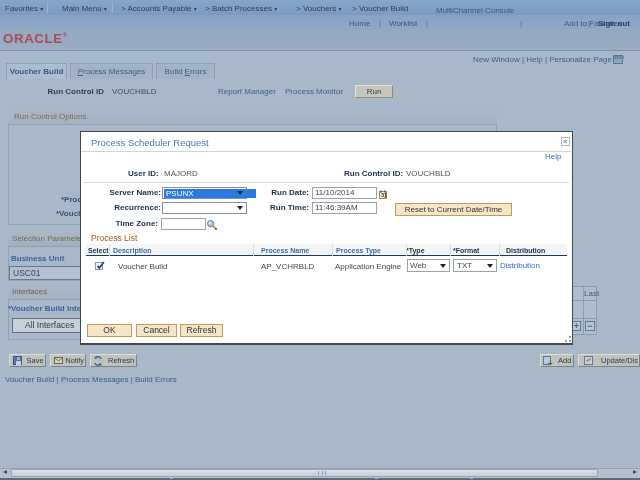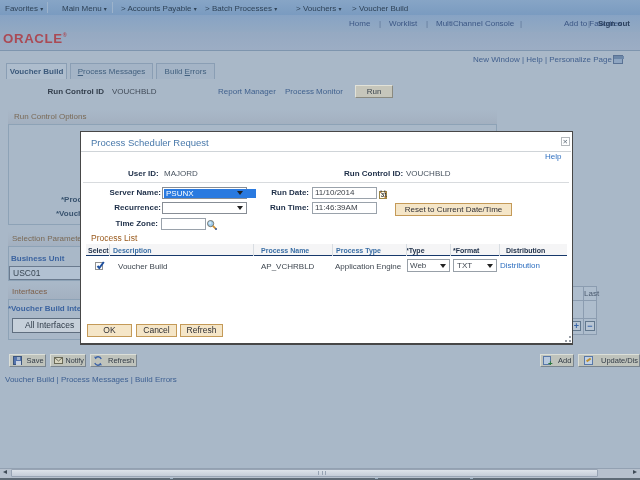--- a/index.html
+++ b/index.html
@@ -24,21 +24,21 @@
 <div class="abs" style="left:112px;top:2px;width:1px;height:11px;background:#9db3cb;"></div>
 <div class="abs nav" style="left:121px;top:3.5px;">&gt; Accounts Payable <span style="font-size:6px;">▾</span></div>
 <div class="abs nav" style="left:205px;top:3.5px;">&gt; Batch Processes <span style="font-size:6px;">▾</span></div>
 <div class="abs nav" style="left:296px;top:3.5px;">&gt; Vouchers <span style="font-size:6px;">▾</span></div>
 <div class="abs nav" style="left:352px;top:3.5px;">&gt; Voucher Build</div>
 
 <div class="abs" style="left:349px;top:19px;font-size:8px;color:#3b5684;">Home</div>
 <div class="abs" style="left:379px;top:19px;font-size:8px;color:#5a7294;">|</div>
 <div class="abs" style="left:389px;top:19px;font-size:8px;color:#3b5684;text-align:right;">Worklist</div>
 <div class="abs" style="left:426px;top:19px;font-size:8px;color:#5a7294;">|</div>
-<div class="abs" style="left:436px;top:19px;font-size:8px;color:#3b5684;">MultiChannel Console</div>
+<div class="abs" style="left:436px;top:6px;font-size:8px;color:#3b5684;">MultiChannel Console</div>
 <div class="abs" style="left:520px;top:19px;font-size:8px;color:#5a7294;">|</div>
 <div class="abs" style="left:528px;top:19px;font-size:8px;color:#3b5684;margin-left:36px;">Add to Favorites</div>
 <div class="abs" style="left:588px;top:19px;font-size:8px;color:#5a7294;">|</div>
 <div class="abs b" style="left:598px;top:19px;font-size:8px;color:#2c415e;">Sign out</div>
 
 <div class="abs" style="left:3px;top:31.5px;font-size:12.5px;font-weight:bold;color:#aa4a55;letter-spacing:0.6px;transform:scaleX(1.06);transform-origin:left;">ORACLE<span style="font-size:5px;vertical-align:6px;letter-spacing:0;">®</span></div>
 
 <div class="abs" style="left:473px;top:55px;font-size:8px;color:#42608e;">New Window | Help | Personalize Page |</div>
 <div class="abs" style="left:613px;top:55px;width:10px;height:9px;border:1px solid #5a7294;background:#8fa6c2;">
   <div style="position:absolute;left:0;top:0;width:10px;height:3px;background:#6c87a8;"></div>

